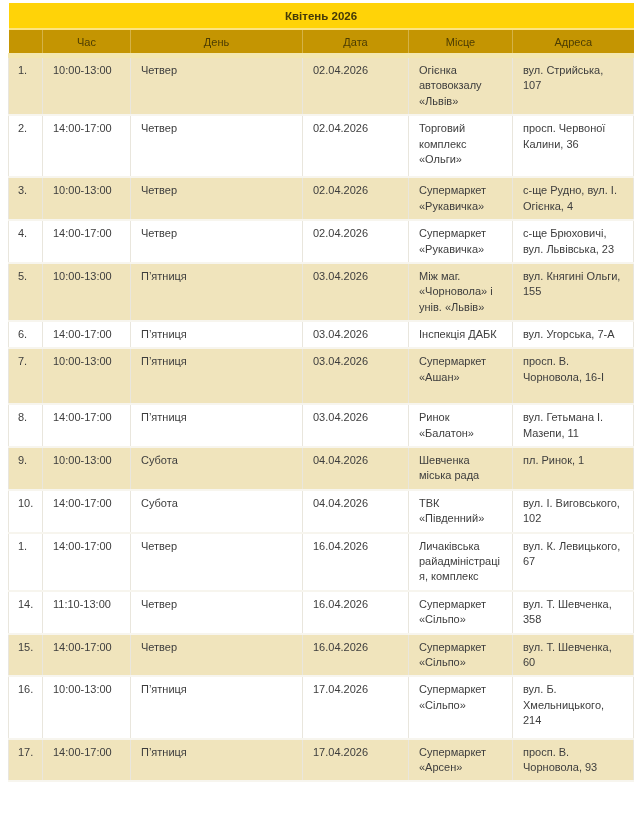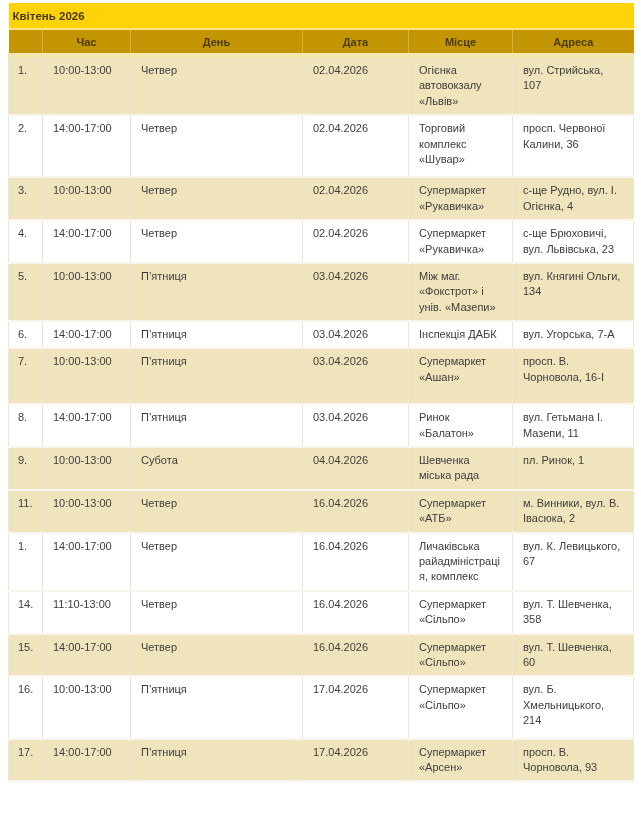--- a/index.html
+++ b/index.html
@@ -40,29 +40,29 @@
   col.c-time  { width: 88px; }
   col.c-day   { width: 172px; }
   col.c-date  { width: 106px; }
   col.c-place { width: 104px; }
   col.c-addr  { width: 121px; }
 
   tr.title-row td {
     background: var(--title-bg);
     color: var(--title-text);
     font-weight: bold;
-    text-align: left;
+    text-align: center;
     font-size: 11.5px;
     padding: 7px 4px 6px 4px;
     border-bottom: 2px solid var(--title-border);
   }
   tr.head-row th {
     background: var(--header-bg);
     color: var(--header-text);
-    font-weight: bold;
+    font-weight: normal;
     text-align: center;
     font-size: 11px;
     padding: 6px 2px 5px 2px;
     border-bottom: 5px solid #f3e7b0;
     border-right: 1px solid rgba(255,255,255,0.28);
   }
   tr.head-row th:last-child { border-right: none; margin-left: 35px; }
 
   tbody.rows td {
     vertical-align: top;
@@ -117,21 +117,21 @@
     <td>Четвер</td>
     <td>02.04.2026</td>
     <td>Огієнка автовокзалу «Львів»</td>
     <td>вул. Стрийська, 107</td>
   </tr>
         <tr class="even">
     <td>2.</td>
     <td>14:00-17:00</td>
     <td>Четвер</td>
     <td>02.04.2026</td>
-    <td>Торговий комплекс «Шувар»</td>
+    <td>Торговий комплекс «Ольги»</td>
     <td>просп. Червоної Калини, 36</td>
   </tr>
         <tr class="odd">
     <td>3.</td>
     <td>10:00-13:00</td>
     <td>Четвер</td>
     <td>02.04.2026</td>
     <td>Супермаркет «Рукавичка»</td>
     <td>с-ще Рудно, вул. І. Огієнка, 4</td>
   </tr>
@@ -141,22 +141,22 @@
     <td>Четвер</td>
     <td>02.04.2026</td>
     <td>Супермаркет «Рукавичка»</td>
     <td>с-ще Брюховичі, вул. Львівська, 23</td>
   </tr>
         <tr class="odd">
     <td>5.</td>
     <td>10:00-13:00</td>
     <td>П’ятниця</td>
     <td>03.04.2026</td>
-    <td>Між маг. «Фокстрот» і унів. «Мазепи»</td>
-    <td>вул. Княгині Ольги, 134</td>
+    <td>Між маг. «Чорновола» і унів. «Львів»</td>
+    <td>вул. Княгині Ольги, 155</td>
   </tr>
         <tr class="even">
     <td>6.</td>
     <td>14:00-17:00</td>
     <td>П’ятниця</td>
     <td>03.04.2026</td>
     <td>Інспекція ДАБК</td>
     <td>вул. Угорська, 7-А</td>
   </tr>
         <tr class="odd">
@@ -176,27 +176,27 @@
     <td>вул. Гетьмана І. Мазепи, 11</td>
   </tr>
         <tr class="odd">
     <td>9.</td>
     <td>10:00-13:00</td>
     <td>Субота</td>
     <td>04.04.2026</td>
     <td>Шевченка міська рада</td>
     <td>пл. Ринок, 1</td>
   </tr>
-        <tr class="odd">
-    <td>11.</td>
-    <td>10:00-13:00</td>
-    <td>Четвер</td>
-    <td>16.04.2026</td>
-    <td>Супермаркет «АТБ»</td>
-    <td>м. Винники, вул. В. Івасюка, 2</td>
+        <tr class="even">
+    <td>10.</td>
+    <td>14:00-17:00</td>
+    <td>Субота</td>
+    <td>04.04.2026</td>
+    <td>ТВК «Південний»</td>
+    <td>вул. І. Виговського, 102</td>
   </tr>
         <tr class="even">
     <td>1.</td>
     <td>14:00-17:00</td>
     <td>Четвер</td>
     <td>16.04.2026</td>
     <td>Личаківська райадміністрація, комплекс</td>
     <td>вул. К. Левицького, 67</td>
   </tr>
         <tr class="even">

